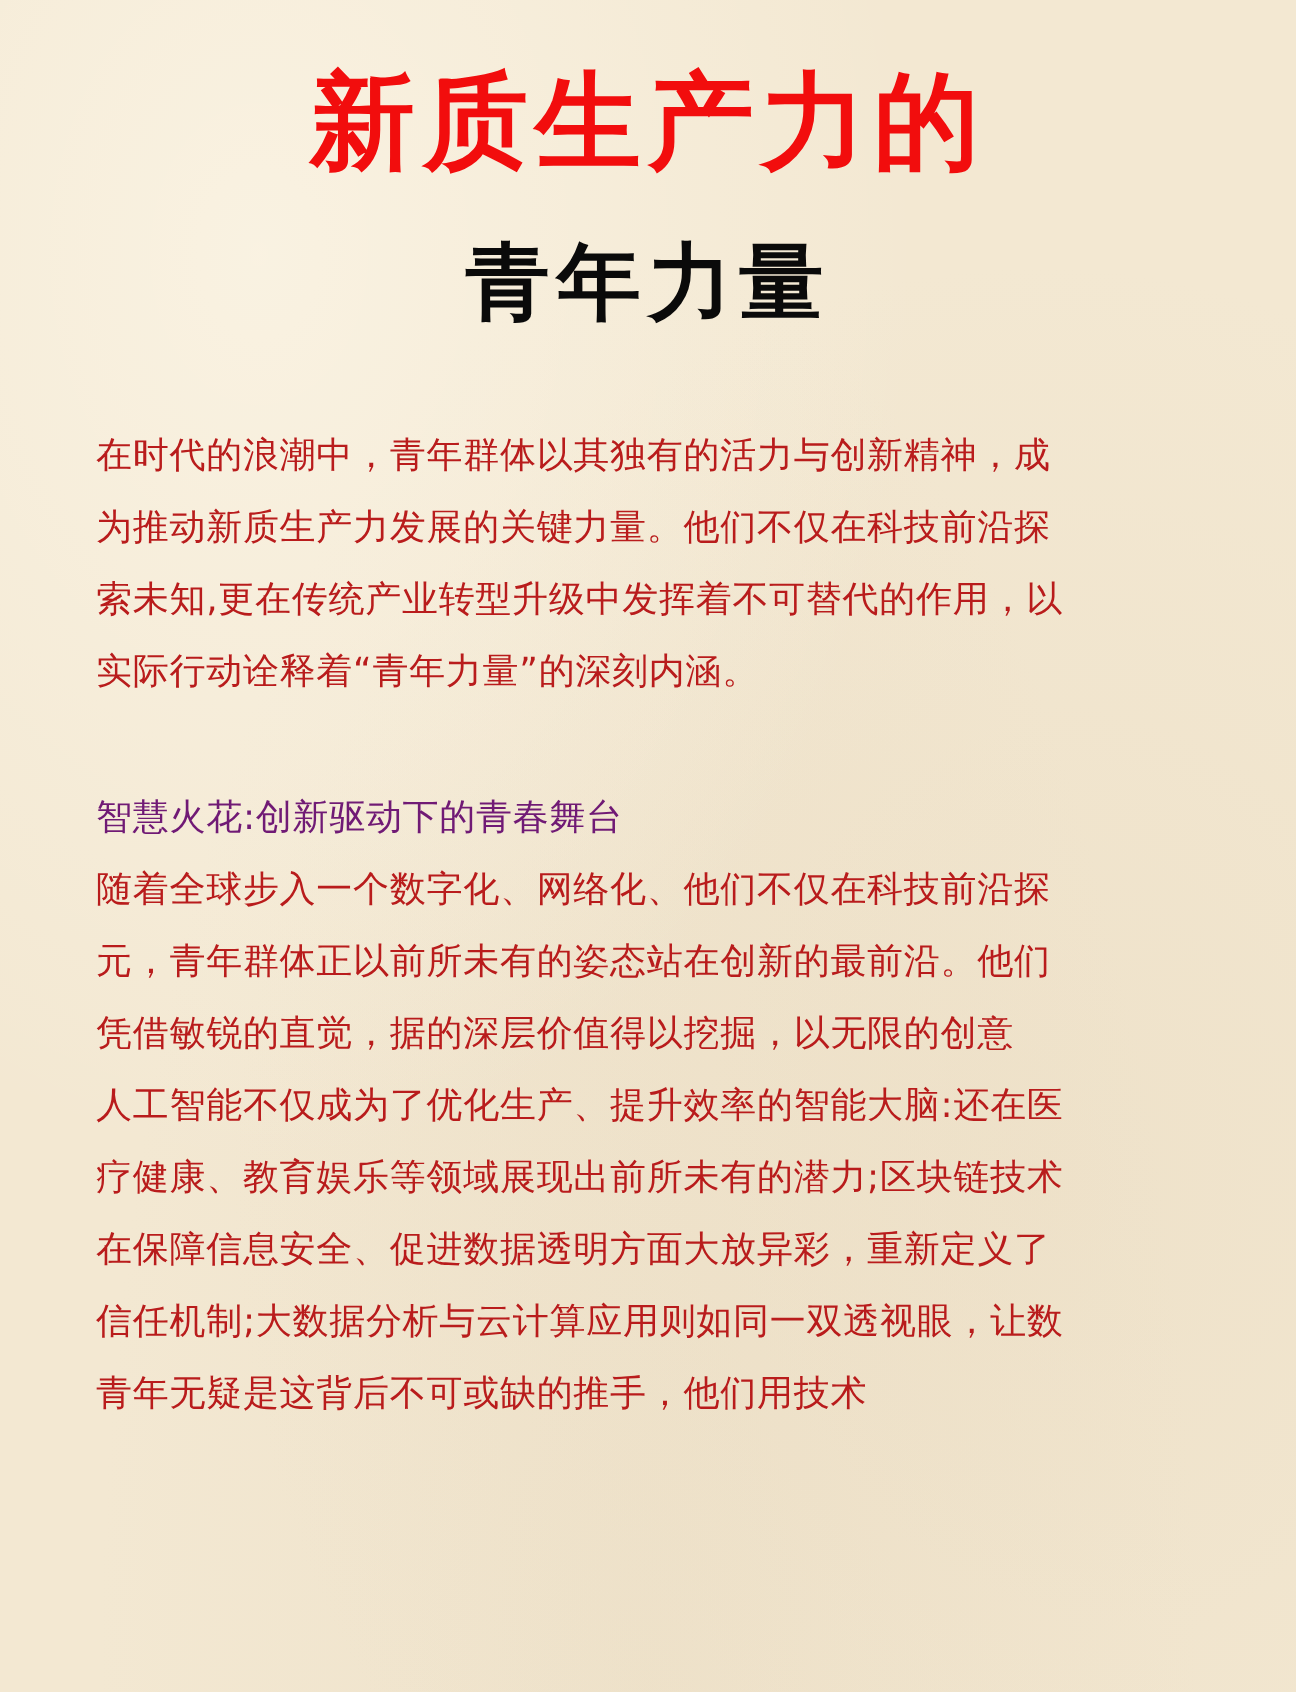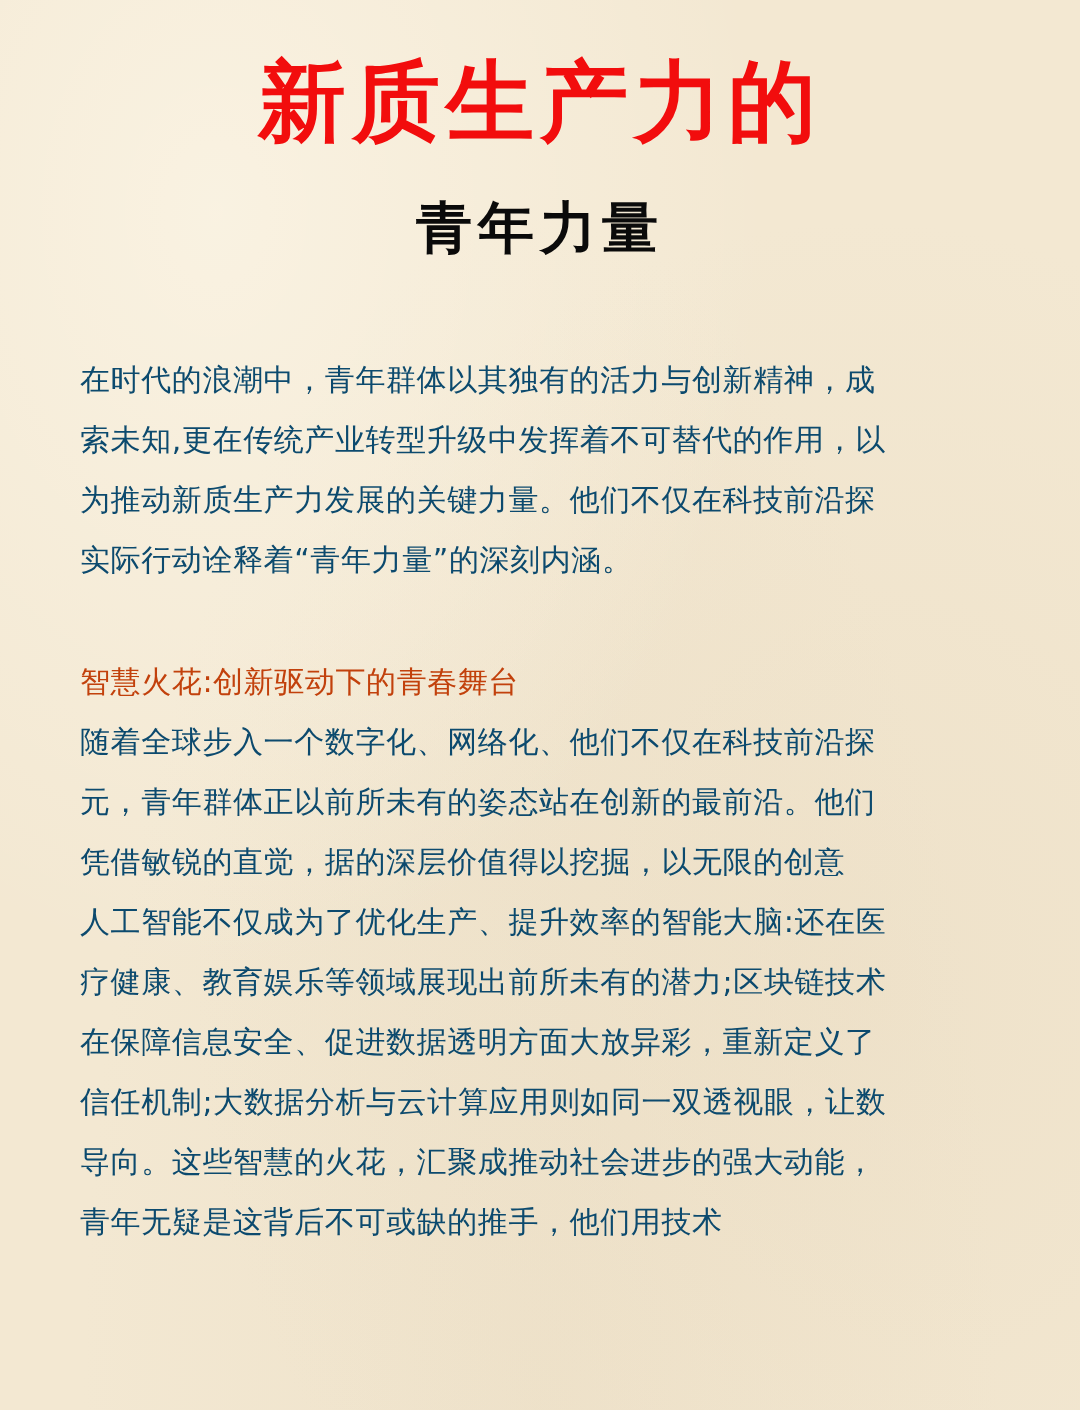--- a/index.html
+++ b/index.html
@@ -33,76 +33,75 @@
       letter-spacing: 6px;
       line-height: 1;
     }
     .title-red {
       top: 58px;
       font-size: 88px;
       color: #f20d0d;
     }
     .title-black {
       top: 200px;
-      font-size: 56px;
+      font-size: 70px;
       color: #0a0a0a;
     }
     .body-block {
       position: absolute;
       left: 80px;
       width: 920px;
       font-size: 30px;
       line-height: 60px;
-      color: #0c4a6e;
+      color: #b91c1c;
       letter-spacing: 0.6px;
     }
     .line {
       display: block;
       white-space: nowrap;
       height: 60px;
     }
     .intro {
       top: 350px;
     }
     .section-heading {
       position: absolute;
       left: 80px;
       top: 652px;
       font-size: 30px;
       line-height: 60px;
-      color: #c2410c;
+      color: #701a75;
       white-space: nowrap;
       letter-spacing: 0.6px;
     }
     .section-body {
       top: 712px;
     }
   </style>
 </head>
 <body>
 
 <div class="page">
 
   <div class="title-line title-red">新质生产力的</div>
   <div class="title-line title-black">青年力量</div>
 
   <div class="body-block intro">
     <span class="line">在时代的浪潮中，青年群体以其独有的活力与创新精神，成</span>
+    <span class="line">为推动新质生产力发展的关键力量。他们不仅在科技前沿探</span>
     <span class="line">索未知,更在传统产业转型升级中发挥着不可替代的作用，以</span>
-    <span class="line">为推动新质生产力发展的关键力量。他们不仅在科技前沿探</span>
     <span class="line">实际行动诠释着“青年力量”的深刻内涵。</span>
   </div>
 
   <div class="section-heading">智慧火花:创新驱动下的青春舞台</div>
 
   <div class="body-block section-body">
     <span class="line">随着全球步入一个数字化、网络化、他们不仅在科技前沿探</span>
     <span class="line">元，青年群体正以前所未有的姿态站在创新的最前沿。他们</span>
     <span class="line">凭借敏锐的直觉，据的深层价值得以挖掘，以无限的创意</span>
     <span class="line">人工智能不仅成为了优化生产、提升效率的智能大脑:还在医</span>
     <span class="line">疗健康、教育娱乐等领域展现出前所未有的潜力;区块链技术</span>
     <span class="line">在保障信息安全、促进数据透明方面大放异彩，重新定义了</span>
     <span class="line">信任机制;大数据分析与云计算应用则如同一双透视眼，让数</span>
-    <span class="line">导向。这些智慧的火花，汇聚成推动社会进步的强大动能，</span>
     <span class="line">青年无疑是这背后不可或缺的推手，他们用技术</span>
   </div>
 
 </div>
 
 </body></html>

